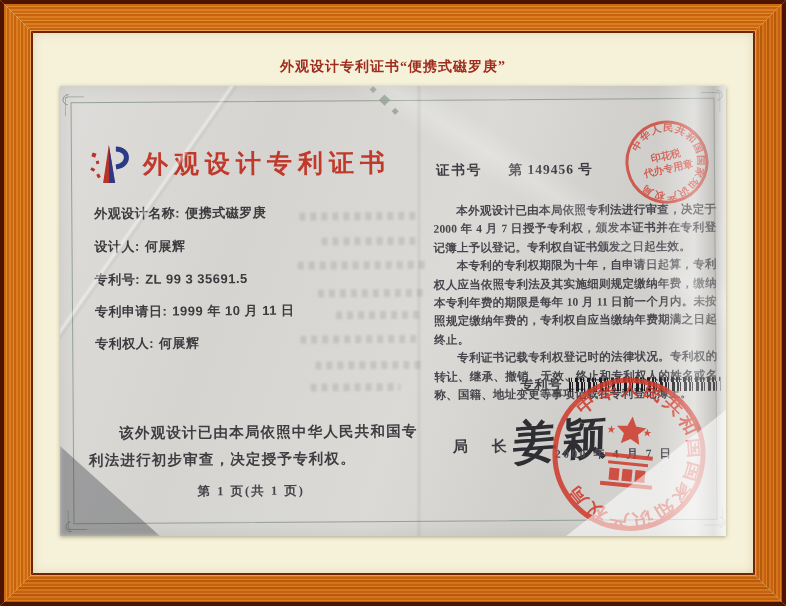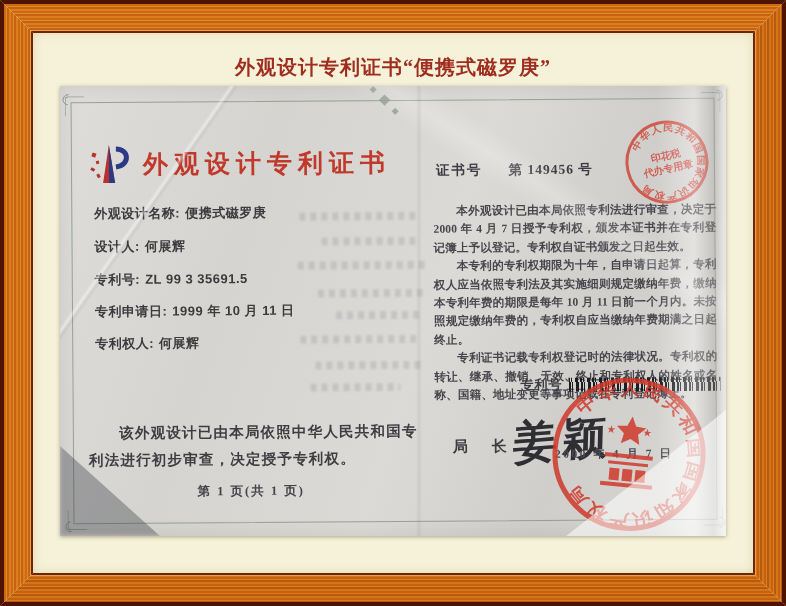--- a/index.html
+++ b/index.html
@@ -30,21 +30,21 @@
     clip-path:polygon(33px 0,33px 606px,0 573px,0 33px);
     background:
       linear-gradient(270deg,#4e1402 0 4px,rgba(0,0,0,0) 4px),
       linear-gradient(90deg,#6e2606 0 2px,#eda04e 2px 3px,rgba(0,0,0,0) 3px),
       repeating-linear-gradient(90deg,#b85a0e 0 2px,#d4751c 2px 4px,#c4620f 4px 6px,#dd7d20 6px 7px);}
 
   .mat{position:absolute;inset:31px;background:#f6f2d9;z-index:1;
        box-shadow:inset 0 0 12px rgba(150,110,40,.28);}
 
   .caption{position:absolute;left:0;right:0;top:53px;height:28px;line-height:28px;
-       text-align:center;z-index:2;color:#9e2d1f;font-weight:bold;font-size:20px;
+       text-align:center;z-index:2;color:#9e2d1f;font-weight:bold;font-size:14px;
        letter-spacing:1px;font-family:"Liberation Serif",serif;}
 
   
   .photo{position:absolute;left:60px;top:86px;width:666px;height:450px;z-index:3;
      background:linear-gradient(108deg,#dedddb 0%,#d5d4d0 28%,#dbdad6 55%,#cfcecb 76%,#d9d8d4 100%);
      box-shadow:0 1px 4px rgba(90,70,30,.45), inset 0 0 18px rgba(110,110,105,.18);}
 
   .cert{position:absolute;inset:0;transform:rotate(-0.4deg);}
 
   .inner-border{position:absolute;left:12px;top:14px;right:10px;bottom:14px;

